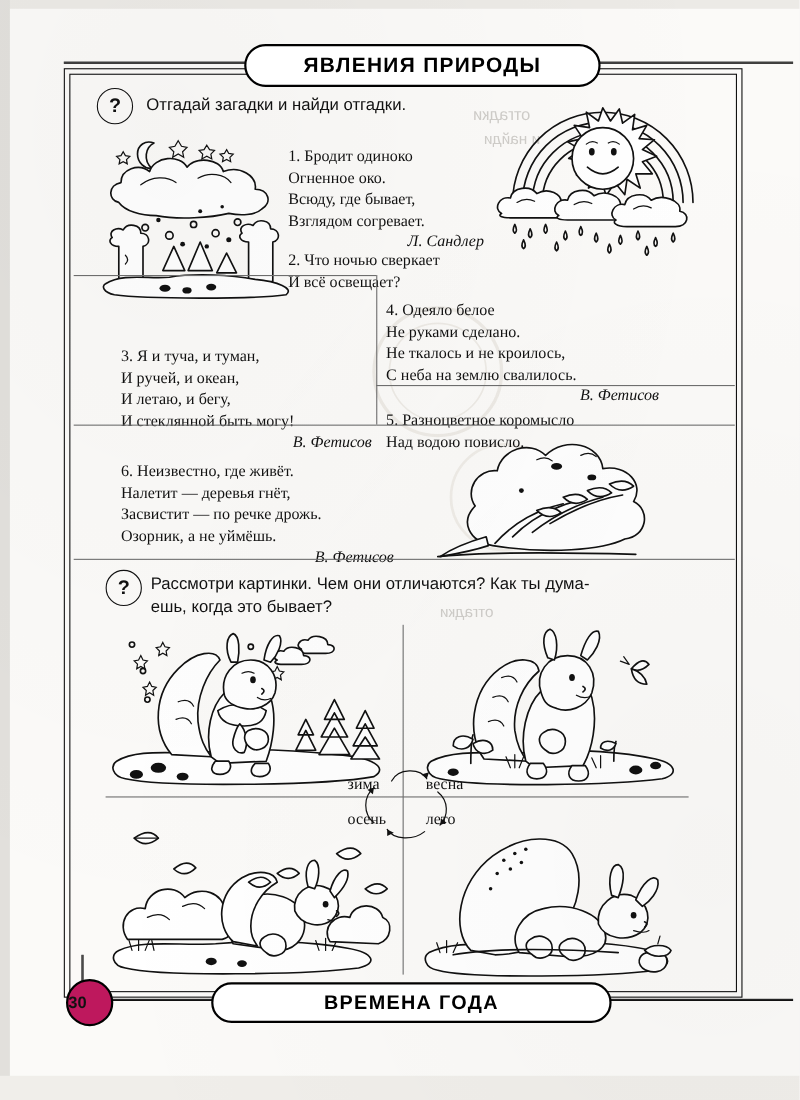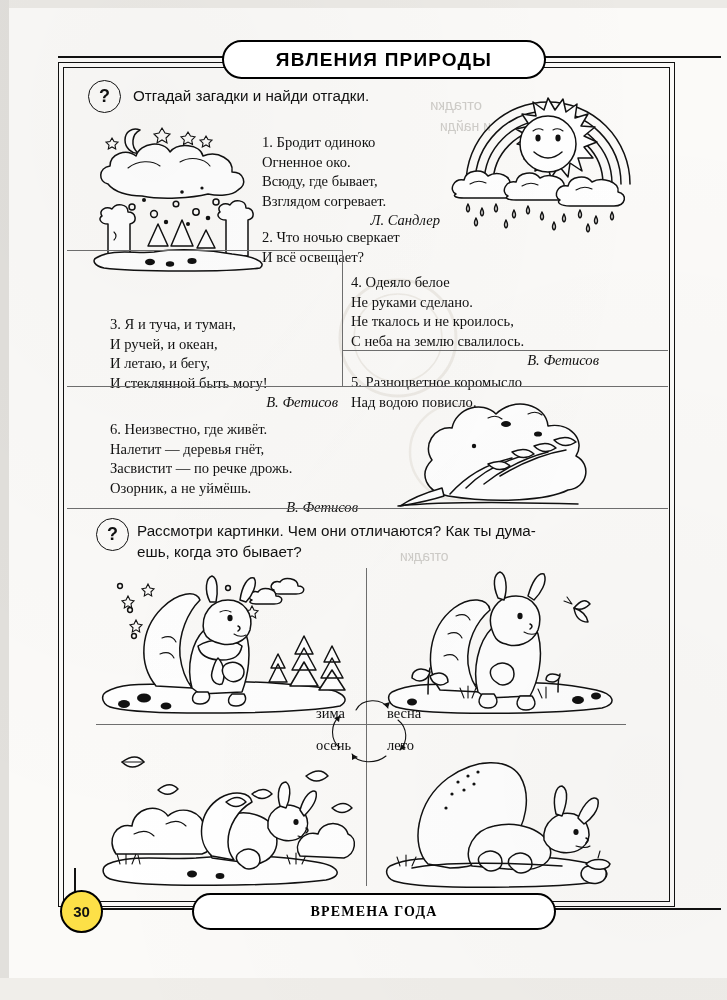--- a/index.html
+++ b/index.html
@@ -39,31 +39,31 @@
   .frame-inner{position:absolute;left:4px;top:4px;right:4px;bottom:4px;border:1px solid #111;}
 
   
   .banner{
     position:absolute;border:2.4px solid #000;border-radius:999px;background:#fff;
     display:flex;align-items:center;justify-content:center;
     font-family:"Liberation Sans",sans-serif;font-weight:bold;
     letter-spacing:1.2px;color:#000;z-index:6;
   }
   #banner-top{left:222px;top:40px;width:320px;height:35px;font-size:19px;}
-  #banner-bot{left:192px;top:893px;width:360px;height:33px;font-size:14px;font-family:Liberation Serif, serif;}
+  #banner-bot{left:192px;top:893px;width:360px;height:33px;font-size:18px;}
   .banner-rail{position:absolute;height:0;border-top:1.6px solid #111;
                border-bottom:1.6px solid #111;z-index:5;}
   #rail-tl{left:58px;top:56px;width:170px;}
   #rail-tr{left:536px;top:56px;width:185px;}
   #rail-bl{left:102px;top:908px;width:95px;}
   #rail-br{left:546px;top:908px;width:175px;}
   .page-num{
     position:absolute;left:60px;top:890px;width:39px;height:39px;border-radius:50%;
-    border:2.2px solid #000;background:#fde047;display:flex;align-items:center;
-    justify-content:center;font-family:"Liberation Sans",sans-serif;
+    border:2.2px solid #000;background:#be185d;display:flex;align-items:center;
+    font-family:"Liberation Sans",sans-serif;
     font-weight:bold;font-size:15px;z-index:7;
   }
   .pn-stem{position:absolute;left:74px;top:868px;width:0;height:24px;
            border-left:1.6px solid #111;border-right:1.6px solid #111;z-index:4;}
 
   
   .qmark{
     position:absolute;width:31px;height:31px;border-radius:50%;border:1.4px solid #111;
     display:flex;align-items:center;justify-content:center;
     font-family:"Liberation Sans",sans-serif;font-size:18px;font-weight:600;color:#111;

